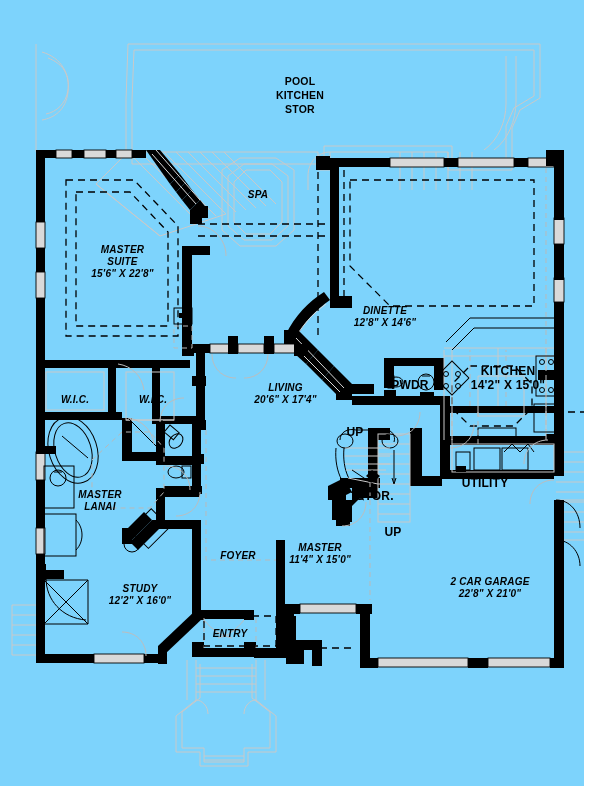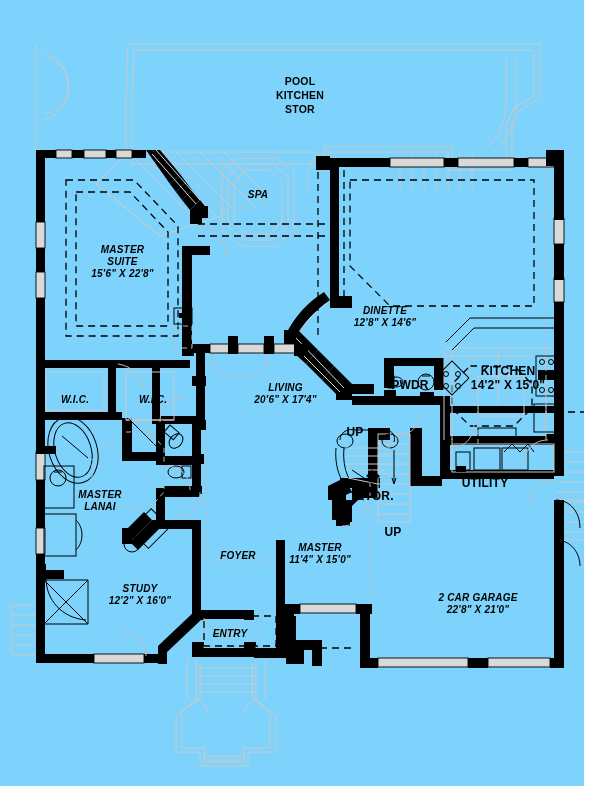--- a/index.html
+++ b/index.html
@@ -492,21 +492,21 @@
   <div class="lbl rm" style="left:265px;top:542px;width:110px;">
     <div>MASTER</div>
     <div>11'4" X 15'0"</div>
   </div>
 
   <div class="lbl rm" style="left:85px;top:583px;width:110px;">
     <div>STUDY</div>
     <div>12'2" X 16'0"</div>
   </div>
 
-  <div class="lbl rm" style="left:408px;top:576px;width:140px;margin-top:16px;">
+  <div class="lbl rm" style="left:420px;top:576px;width:140px;">
     <div>2 CAR GARAGE</div>
     <div>22'8" X 21'0"</div>
   </div>
 
   <div class="lbl rm" style="left:55px;top:489px;width:90px;">
     <div>MASTER</div>
     <div>LANAI</div>
   </div>
 
   <div class="lbl rm" style="left:46px;top:394px;width:58px;">

